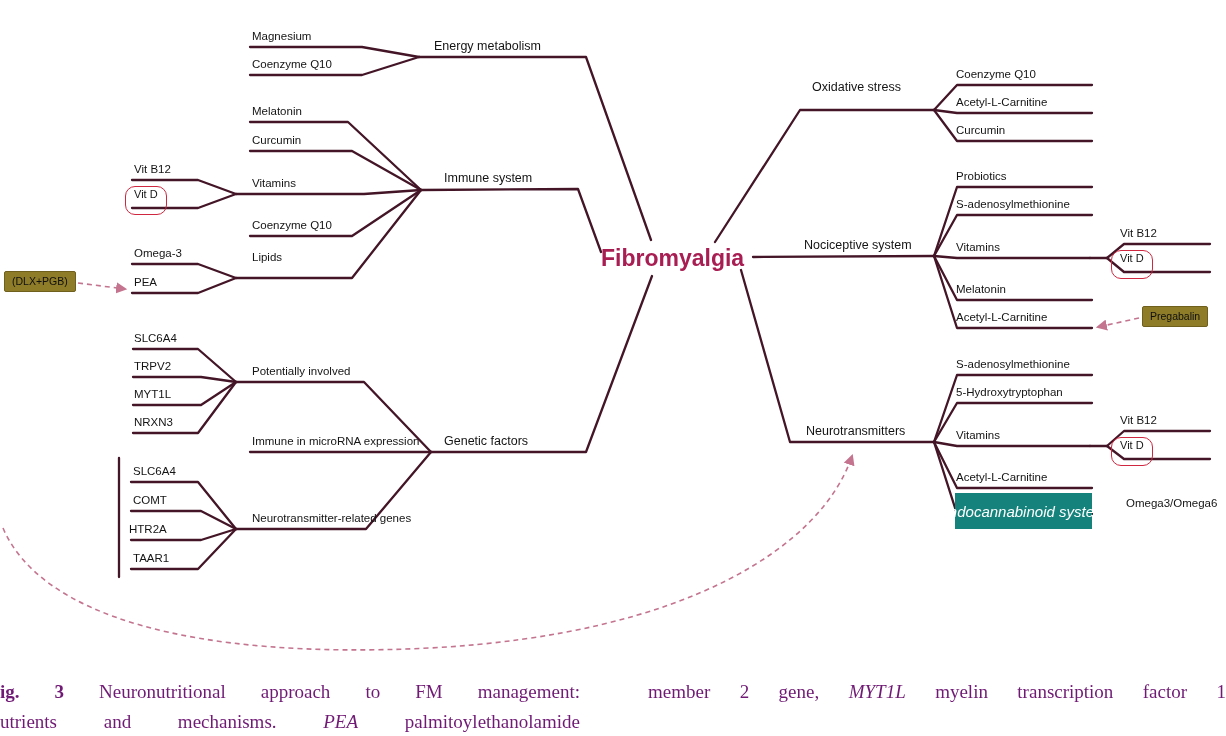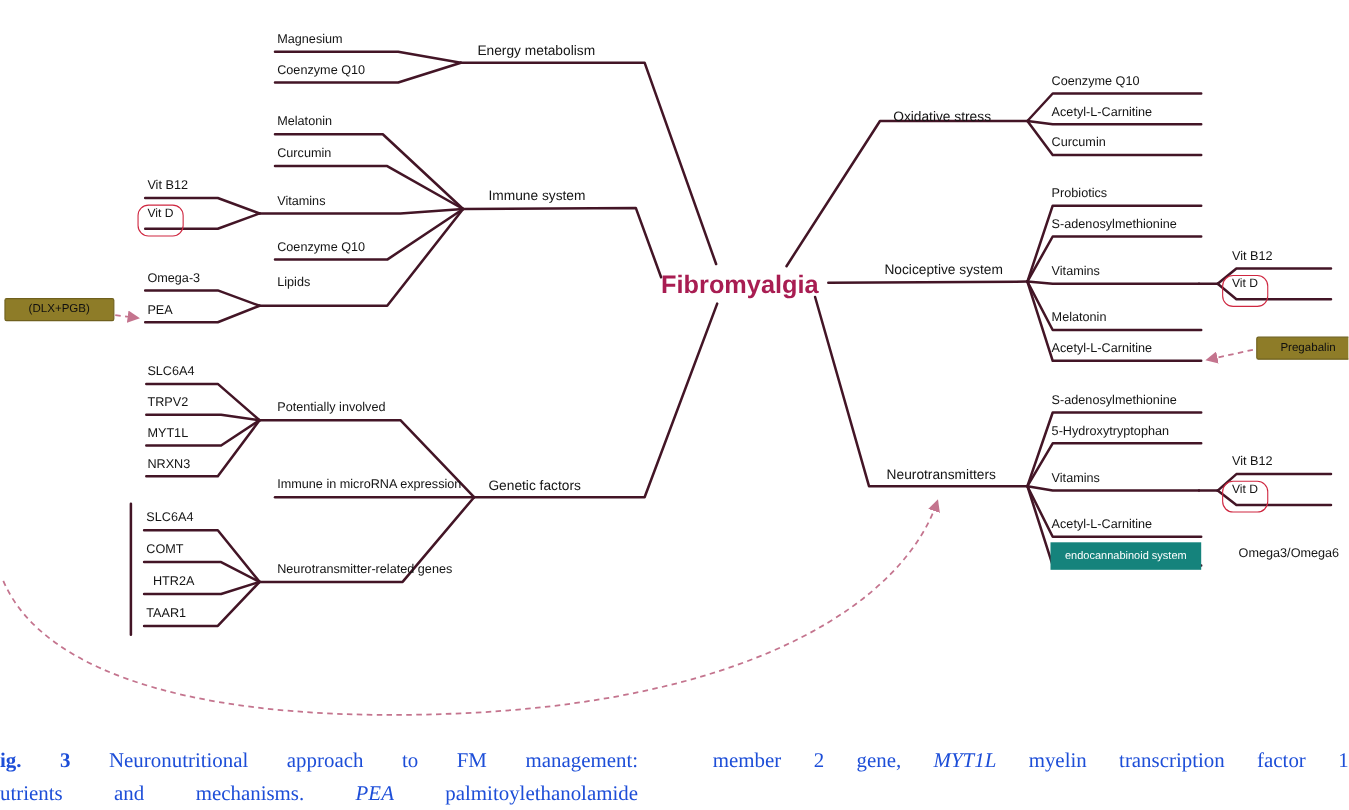--- a/index.html
+++ b/index.html
@@ -13,29 +13,29 @@
   .branch { font-size:12.5px;text-align:right; }
   .center-label {
     position:absolute; font-size:23px; font-weight:700; color:#a81d52; white-space:nowrap;
   }
   .oval {
     position:absolute; border:1.4px solid #cf2740; border-radius:10px;
     padding:1px 8px 14px; font-size:11px; color:#141414; white-space:nowrap; background:#fff0;
   }
   .gold-box {
     position:absolute; background:#8e7c28; color:#101010; font-size:10.5px;
-    padding:3px 21px 4px; border-radius:2px; white-space:nowrap; border:1px solid #6f601d;
+    padding:3px 7px 4px; border-radius:2px; white-space:nowrap; border:1px solid #6f601d;
   }
   .teal-box {
-    position:absolute; background:#15837c; color:#ffffff; font-size:10px; 
-    width:137px; height:25px; display:flex; align-items:center; justify-content:center; white-space:nowrap;
+    position:absolute; background:#15837c; color:#ffffff; font-size:15px; font-style:italic;
+    width:137px; height:36px; display:flex; align-items:center; justify-content:center; white-space:nowrap;
   }
   .caption {
     position:absolute; font-family:"Liberation Serif", serif; font-size:19px;
-    color:#1d4ed8; line-height:30px;
+    color:#701a75; line-height:30px;
   }
   .jline { text-align:justify; text-align-last:justify; }
 </style>
 </head>
 <body>
 
 <div class="canvas">
 
   <svg class="lines" width="1226" height="736" viewBox="0 0 1226 736">
     <defs>
@@ -131,25 +131,25 @@
 
   <div class="lbl" style="left:252px;top:365px">Potentially involved</div>
   <div class="lbl" style="left:134px;top:332px">SLC6A4</div>
   <div class="lbl" style="left:134px;top:360px">TRPV2</div>
   <div class="lbl" style="left:134px;top:388px">MYT1L</div>
   <div class="lbl" style="left:134px;top:416px">NRXN3</div>
   <div class="lbl" style="left:252px;top:435px">Immune in microRNA expression</div>
   <div class="lbl" style="left:252px;top:512px">Neurotransmitter-related genes</div>
   <div class="lbl" style="left:133px;top:465px">SLC6A4</div>
   <div class="lbl" style="left:133px;top:494px">COMT</div>
-  <div class="lbl" style="left:139px;top:523px">HTR2A</div>
+  <div class="lbl" style="left:129px;top:523px">HTR2A</div>
   <div class="lbl" style="left:133px;top:552px">TAAR1</div>
   <div class="lbl branch" style="left:444px;top:434px">Genetic factors</div>
 
-  <div class="lbl branch" style="left:812px;top:99px">Oxidative stress</div>
+  <div class="lbl branch" style="left:812px;top:80px">Oxidative stress</div>
   <div class="lbl" style="left:956px;top:68px">Coenzyme Q10</div>
   <div class="lbl" style="left:956px;top:96px">Acetyl-L-Carnitine</div>
   <div class="lbl" style="left:956px;top:124px">Curcumin</div>
 
   <div class="lbl branch" style="left:804px;top:238px">Nociceptive system</div>
   <div class="lbl" style="left:956px;top:170px">Probiotics</div>
   <div class="lbl" style="left:956px;top:198px">S-adenosylmethionine</div>
   <div class="lbl" style="left:956px;top:241px">Vitamins</div>
   <div class="lbl" style="left:956px;top:283px">Melatonin</div>
   <div class="lbl" style="left:956px;top:311px">Acetyl-L-Carnitine</div>

